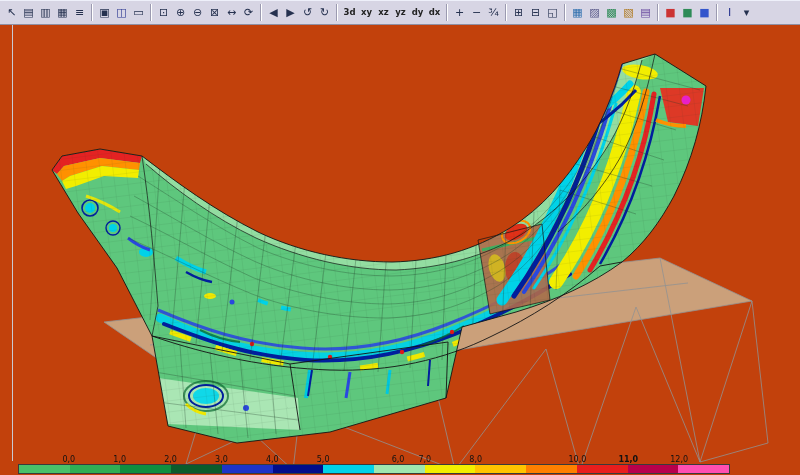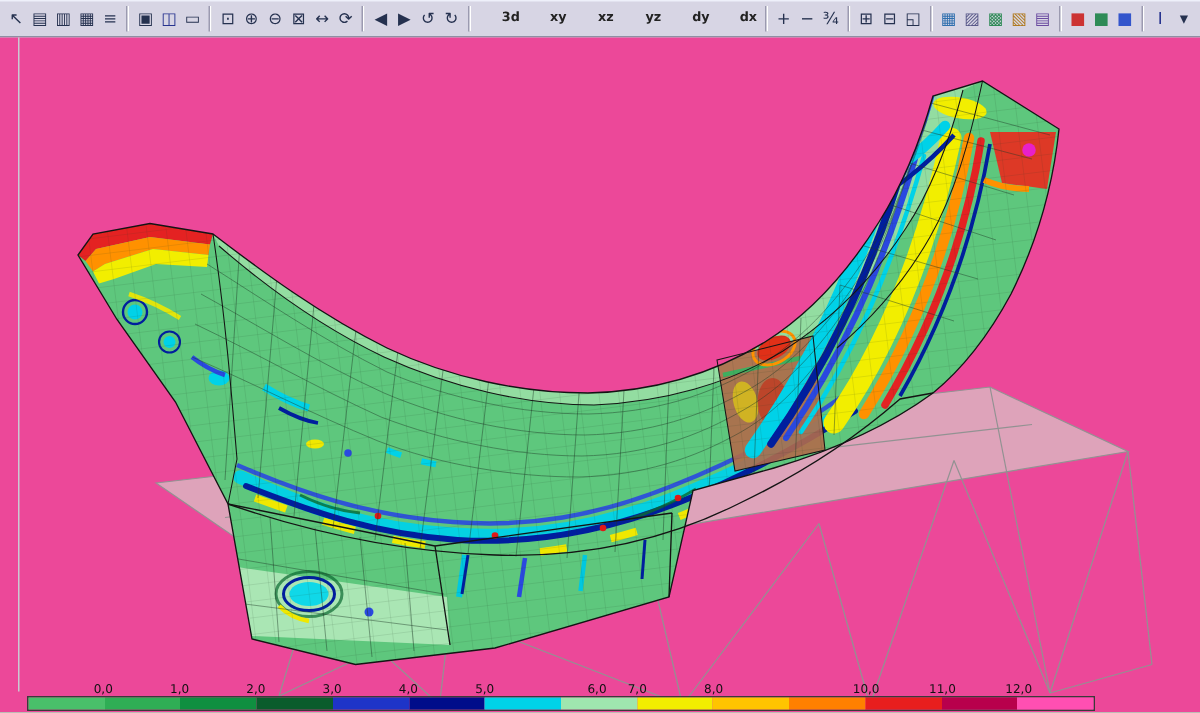--- a/index.html
+++ b/index.html
@@ -12,24 +12,24 @@
     position:absolute;top:0;left:0;right:0;height:25px;
     background:#d7d5e4;border-top:1px solid #eef0fa;border-bottom:1px solid #8f8fa3;
     display:flex;align-items:center;padding:1px 3px;box-sizing:border-box;
   }
   .tb-btn{
     width:17px;height:19px;padding:0;margin:0;
     font-family:"DejaVu Sans",sans-serif;font-size:11px;line-height:17px;
     text-align:center;color:#25314f;background:transparent;
     border:1px solid transparent;cursor:default;
   }
-  .tb-btn.txt{font-size:8.5px;font-weight:bold;color:#222;margin-left:16px;}
+  .tb-btn.txt{font-size:8.5px;font-weight:bold;color:#222;}
   .tb-sep{width:1px;height:17px;background:#9b9ab0;border-right:1px solid #ffffff;margin:0 3px;}
   
-  .canvas{position:absolute;top:25px;left:0;width:800px;height:450px;background:#ec4899;}
+  .canvas{position:absolute;top:25px;left:0;width:800px;height:450px;background:#c2410c;}
   .window-edge{position:absolute;left:12px;top:0;bottom:14px;width:0;border-left:1px solid #c9c9d2;}
   svg{display:block;}
   
   .legend{position:absolute;left:18px;bottom:2px;width:712px;height:18px;}
   .legend-labels{position:relative;height:9px;font-size:8px;color:#111;}
   .legend-labels .lab{position:absolute;top:0;transform:translateX(-50%);white-space:nowrap;}
   .legend-bar{display:flex;height:8px;border:1px solid #3a3a3a;}
   .legend-bar .seg{flex:1;}
 </style>
 </head>
@@ -249,21 +249,21 @@
         <span class="lab" style="left: 14.2857%;">1,0</span>
         <span class="lab" style="left: 21.4286%;">2,0</span>
         <span class="lab" style="left: 28.5714%;">3,0</span>
         <span class="lab" style="left: 35.7143%;">4,0</span>
         <span class="lab" style="left: 42.8571%;">5,0</span>
         <span class="lab" style="left: 50%; padding-left: 48px;">6,0</span>
         <span class="lab" style="left: 57.1429%;">7,0</span>
         <span class="lab" style="left: 64.2857%;">8,0</span>
         <span class="lab" style="left: 71.4286%; margin-top: 26px;">9,0</span>
         <span class="lab" style="left: 78.5714%;">10,0</span>
-        <span class="lab" style="left: 85.7143%;">11,0</span>
+        <span class="lab" style="left: 85.7143%; font-weight: bold;">11,0</span>
         <span class="lab" style="left: 92.8571%;">12,0</span>
       </div>
     <div class="legend-bar">
         <span class="seg" style="background: rgb(73, 192, 106);"></span>
         <span class="seg" style="background: rgb(47, 174, 85);"></span>
         <span class="seg" style="background: rgb(15, 143, 64);"></span>
         <span class="seg" style="background: rgb(10, 92, 44);"></span>
         <span class="seg" style="background: rgb(30, 52, 200);"></span>
         <span class="seg" style="background: rgb(0, 13, 138);"></span>
         <span class="seg" style="background: rgb(0, 210, 232);"></span>

